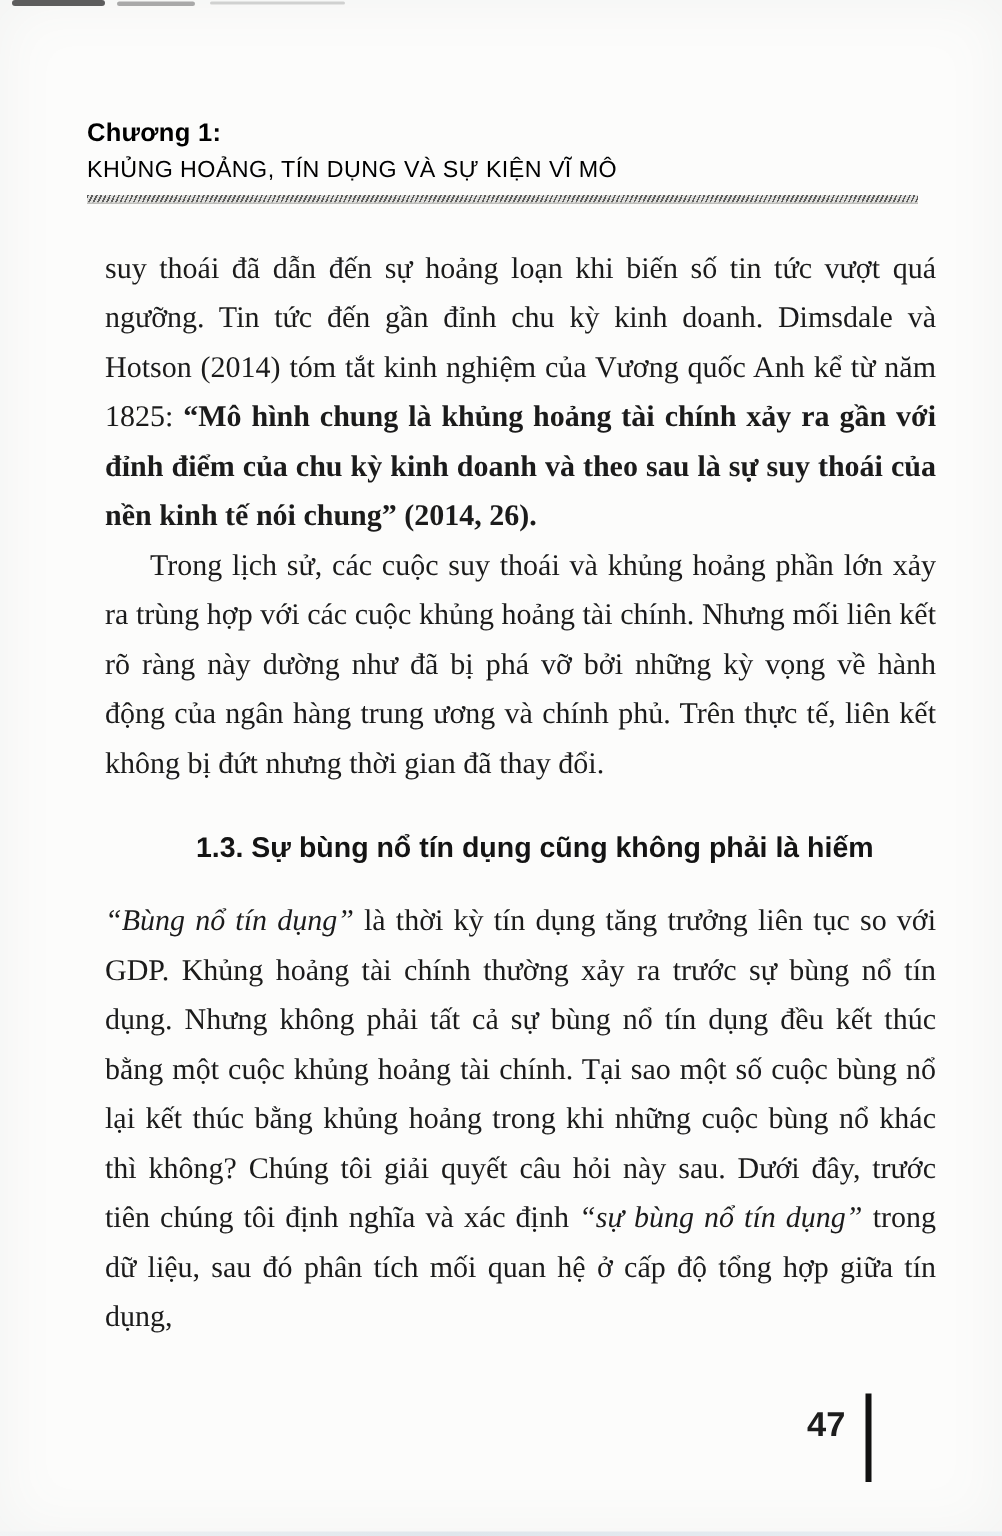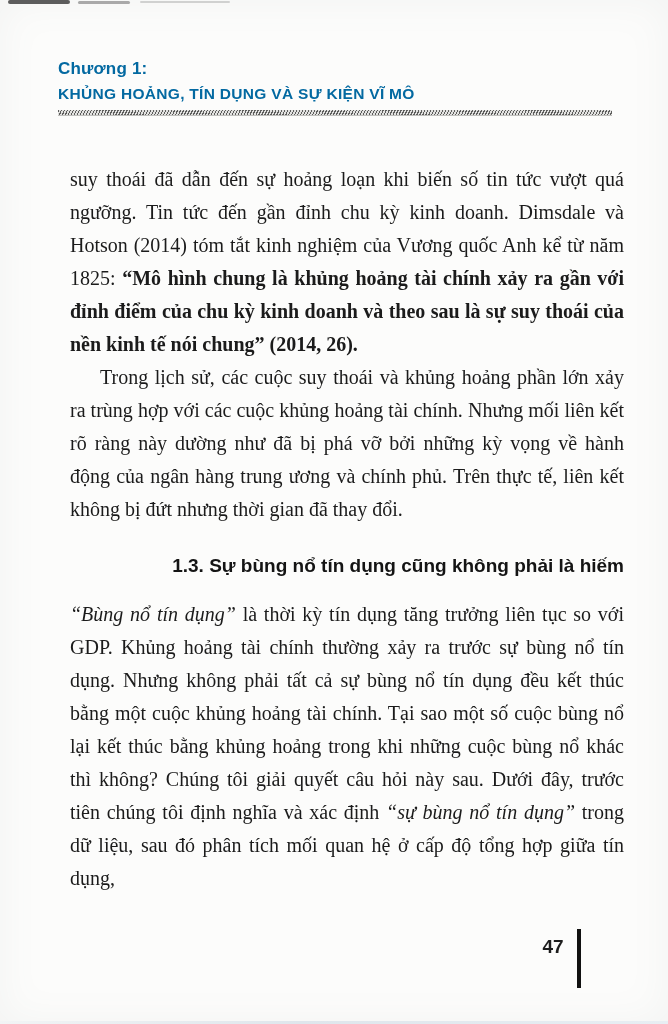--- a/index.html
+++ b/index.html
@@ -28,30 +28,30 @@
   .scan-smudge-c {
     position: absolute; left: 140px; top: 1px; width: 90px; height: 2px;
     background: #777; opacity: 0.30; border-radius: 2px;
   }
   .bottom-edge {
     position: absolute; left: 0; bottom: 0; width: 668px; height: 3px;
     background: linear-gradient(90deg, #f2f4f5 0%, #dfe6ec 45%, #e8eef3 100%);
   }
   
   .chapter-header {
-    position: absolute; left: 58px; top: 56px; width: 554px;
+    position: absolute; left: 58px; top: 76px; width: 554px;
     font-family: "Liberation Sans", sans-serif;
-    color: #0369a1;
+    color: #000000;
   }
   .chapter-label {
     font-size: 17px; font-weight: bold; line-height: 25px;
     letter-spacing: 0.2px;
   }
   .chapter-title {
-    font-size: 15.5px; font-weight: bold; line-height: 25px;
+    font-size: 15.5px; font-weight: normal; line-height: 25px;
     letter-spacing: 0.3px;
   }
   .header-rule {
     margin-top: 4px; height: 6px; width: 554px;
     background: repeating-linear-gradient(115deg,
       #4d4d4d 0px, #4d4d4d 1.1px,
       #e0e0de 1.1px, #e0e0de 2.7px);
     border-bottom: 1px solid #b9b9b6;
     opacity: 0.9;
   }
@@ -65,28 +65,28 @@
   .para { margin: 0; }
   .para.indent { text-indent: 30px; }
   .quote-bold { font-weight: bold; }
   .term-italic { font-style: italic; margin-top: 37px; }
   .section-heading {
     font-family: "Liberation Sans", sans-serif;
     font-size: 19px; font-weight: bold; color: #141414;
     line-height: 26px;
     margin: 27px 0 19px 0;
     padding-left: 19px;
-    text-align: right;
+    text-align: center;
   }
   
   .folio-number {
     position: absolute; left: 538px; top: 936px; width: 30px;
     font-family: "Liberation Sans", sans-serif;
-    font-size: 19px; font-weight: 600; color: #1d1d1d;
-    text-align: center;
+    font-size: 23px; font-weight: 600; color: #1d1d1d;
+    text-align: left;
   }
   .folio-rule {
     position: absolute; left: 577px; top: 929px;
     width: 3.5px; height: 59px; background: #111;
   }
 </style>
 </head>
 <body>
 
 <div class="page">

